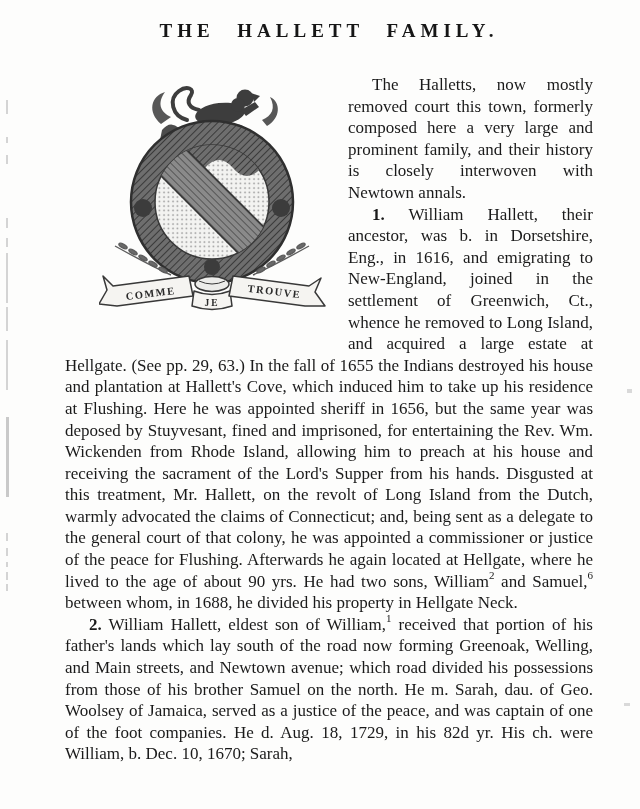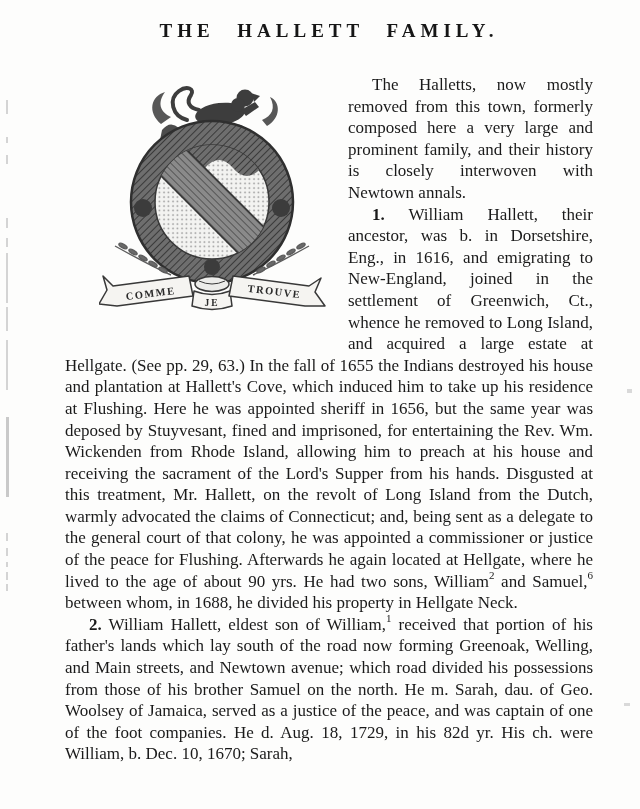--- a/index.html
+++ b/index.html
@@ -128,20 +128,20 @@
           <path d="M100,203 Q113,209 126,203" fill="none" stroke-width="1"></path>
           <path d="M95,213 Q113,220 131,213 L133,228 Q113,235 93,228 Z"></path>
           <path d="M134,198 L210,208 L222,200 L216,214 L226,228 L206,228 L130,218 Z"></path>
         </g>
         <text class="ribbon-text" transform="translate(52,219) rotate(-7)" text-anchor="middle" font-size="10.5" letter-spacing="1.5">COMME</text>
         <text class="ribbon-text" x="113" y="228" text-anchor="middle" font-size="9.5" letter-spacing="2">JE</text>
         <text class="ribbon-text" transform="translate(175,217) rotate(7)" text-anchor="middle" font-size="10.5" letter-spacing="1.5">TROUVE</text>
       </svg>
     </div>
 
-    <p class="indent">The Halletts, now mostly removed from this town, formerly composed here a very large and prominent family, and their history is closely interwoven with Newtown annals.</p>
+    <p class="indent">The Halletts, now mostly removed court this town, formerly composed here a very large and prominent family, and their history is closely interwoven with Newtown annals.</p>
 
     <p class="indent"><b class="num">1.</b><span> William Hallett, their ancestor, was b. in Dorsetshire, Eng., in 1616, and emigrating to New-England, joined in the settlement of Greenwich, Ct., whence he removed to Long Island, and acquired a large estate at Hellgate. (See pp. 29, 63.) In the fall of 1655 the Indians destroyed his house and plantation at Hallett's Cove, which induced him to take up his residence at Flushing.  Here he was appointed sheriff in 1656, but the same year was deposed by Stuyvesant, fined and imprisoned, for entertaining the Rev. Wm. Wickenden from Rhode Island, allowing him to preach at his house and receiving the sacrament of the Lord's Supper from his hands.  Disgusted at this treatment, Mr. Hallett, on the revolt of Long Island from the Dutch, warmly advocated the claims of Connecticut; and, being sent as a delegate to the general court of that colony, he was appointed a commissioner or justice of the peace for Flushing.  Afterwards he again located at Hellgate, where he lived to the age of about 90 yrs.  He had two sons, William</span><sup>2</sup><span> and Samuel,</span><sup>6</sup><span> between whom, in 1688, he divided his property in Hellgate Neck.</span></p>
 
     <p class="indent"><b class="num">2.</b><span> William Hallett, eldest son of William,</span><sup>1</sup><span> received that portion of his father's lands which lay south of the road now forming Greenoak, Welling, and Main streets, and Newtown avenue; which road divided his possessions from those of his brother Samuel on the north.  He m. Sarah, dau. of Geo. Woolsey of Jamaica, served as a justice of the peace, and was captain of one of the foot companies.  He d. Aug. 18, 1729, in his 82d yr.  His ch. were William, b. Dec. 10, 1670; Sarah,</span></p>
 
   </div>
 </div>
 
 </body></html>

